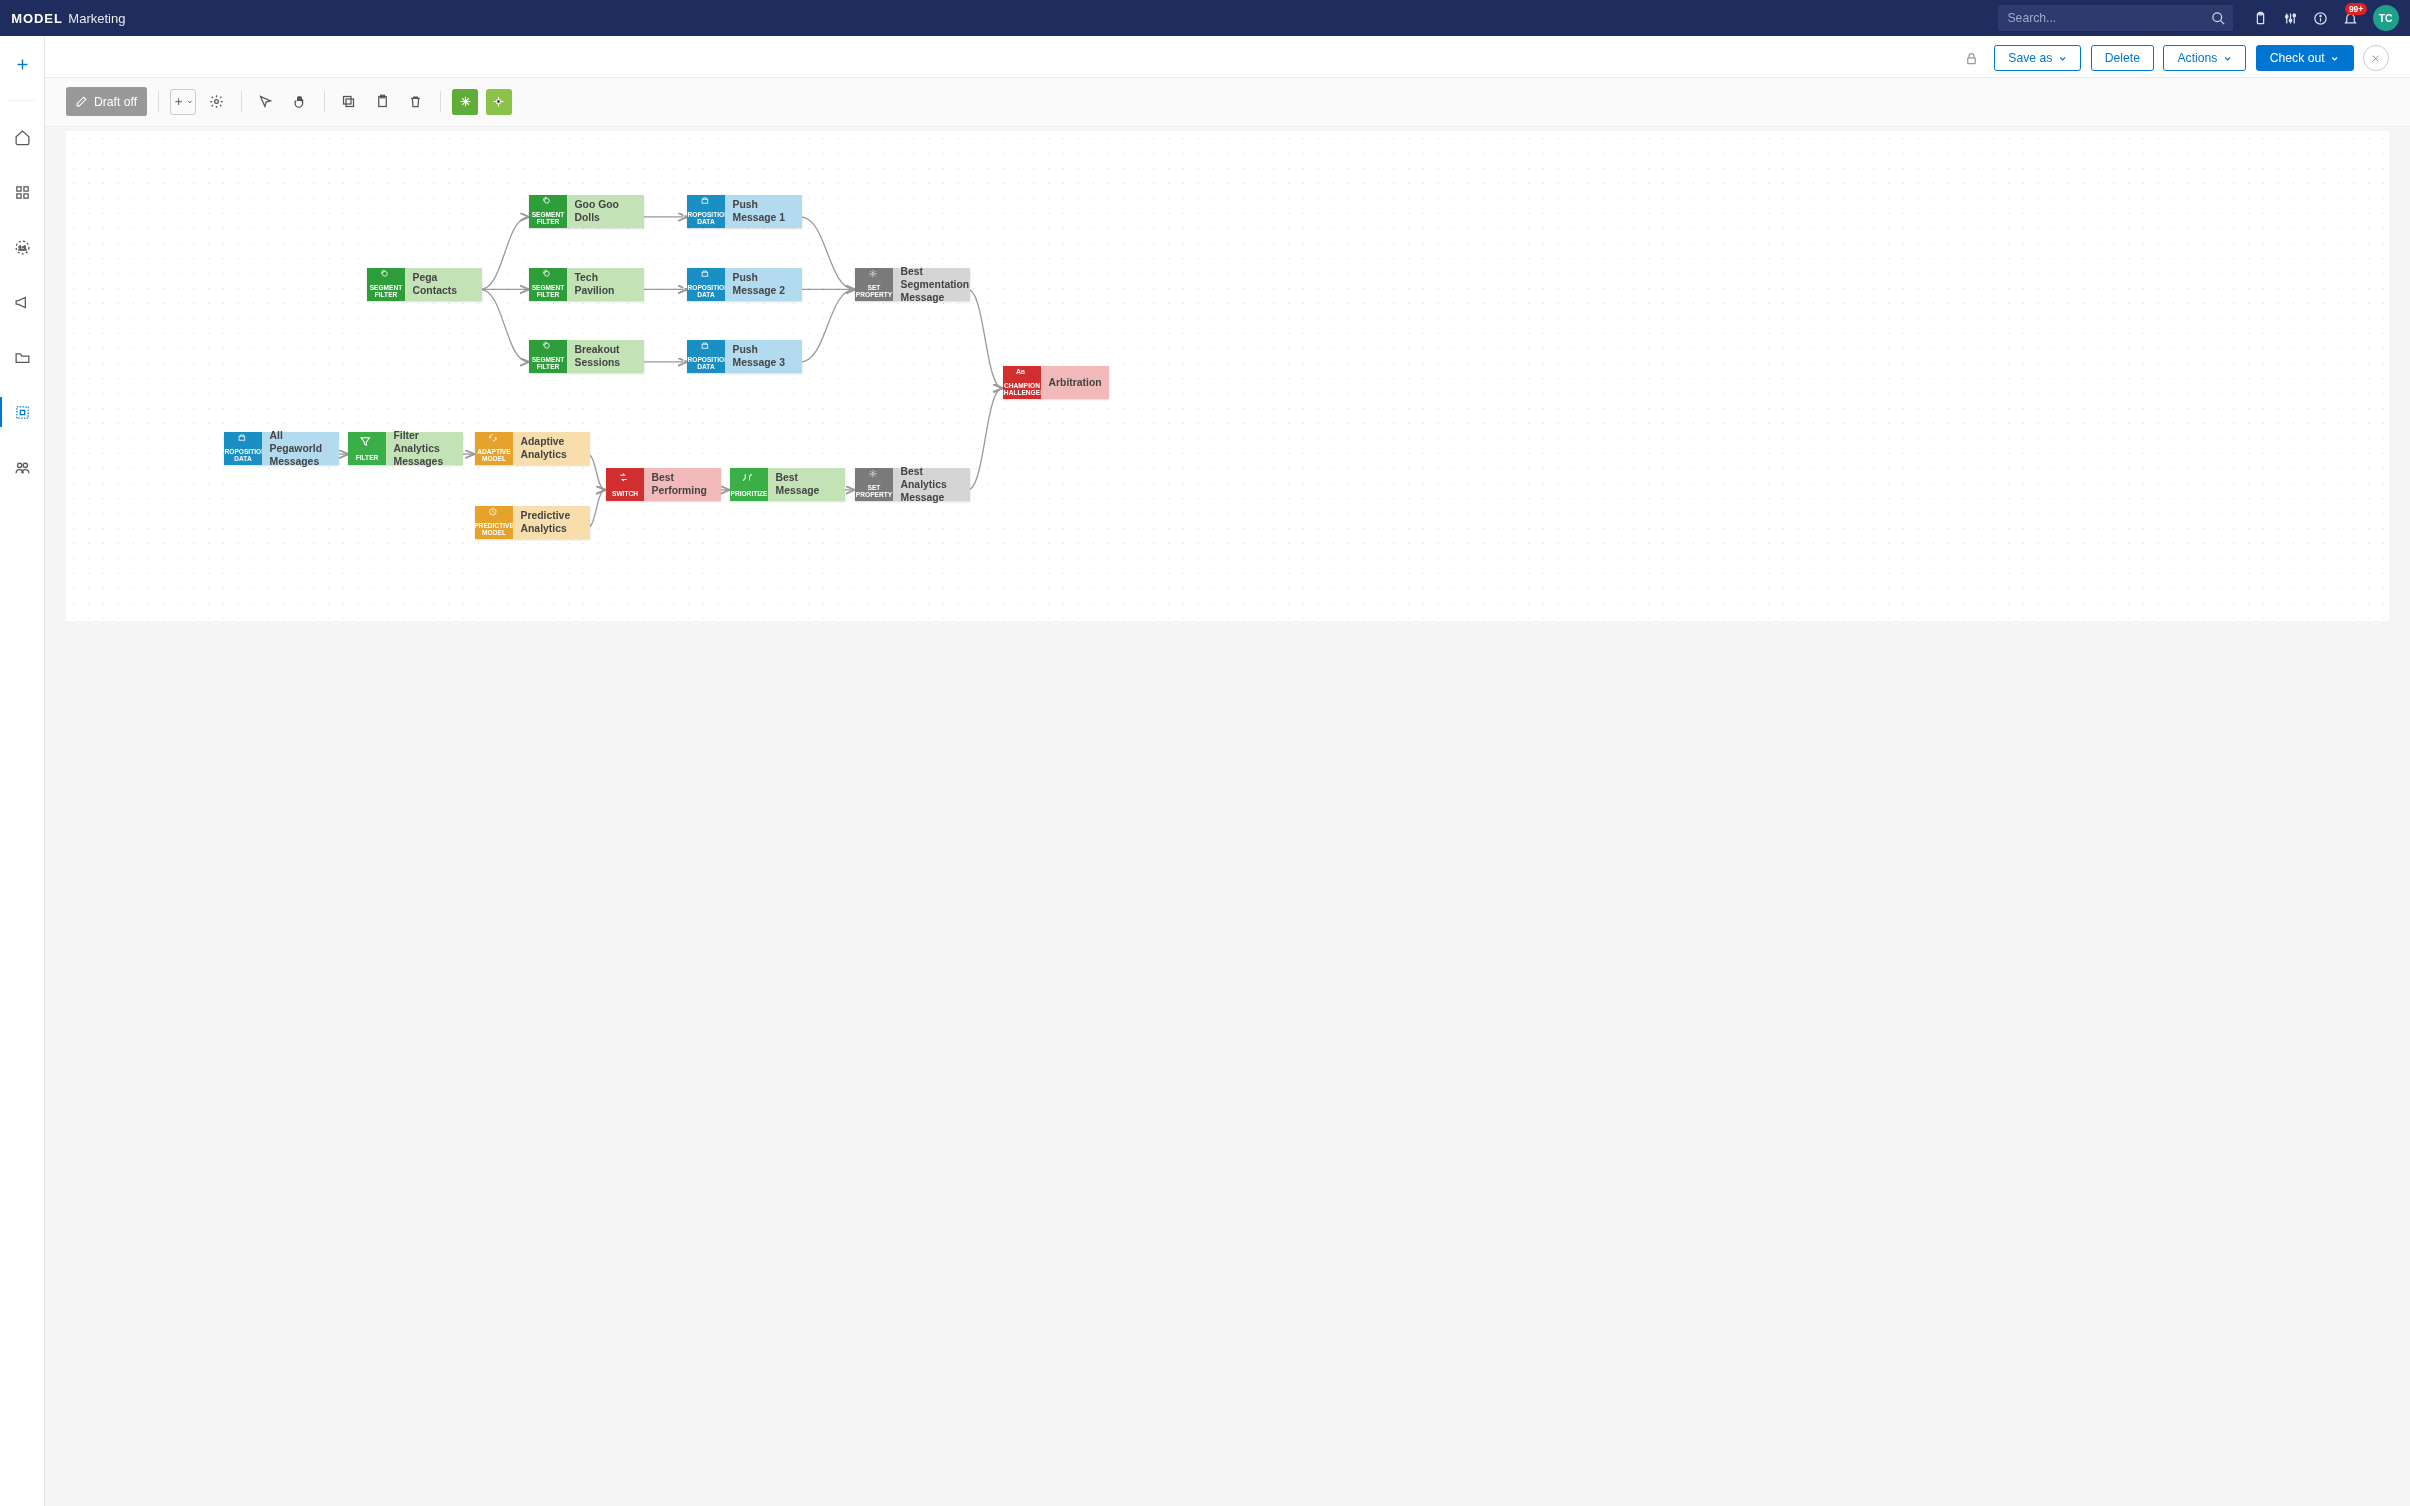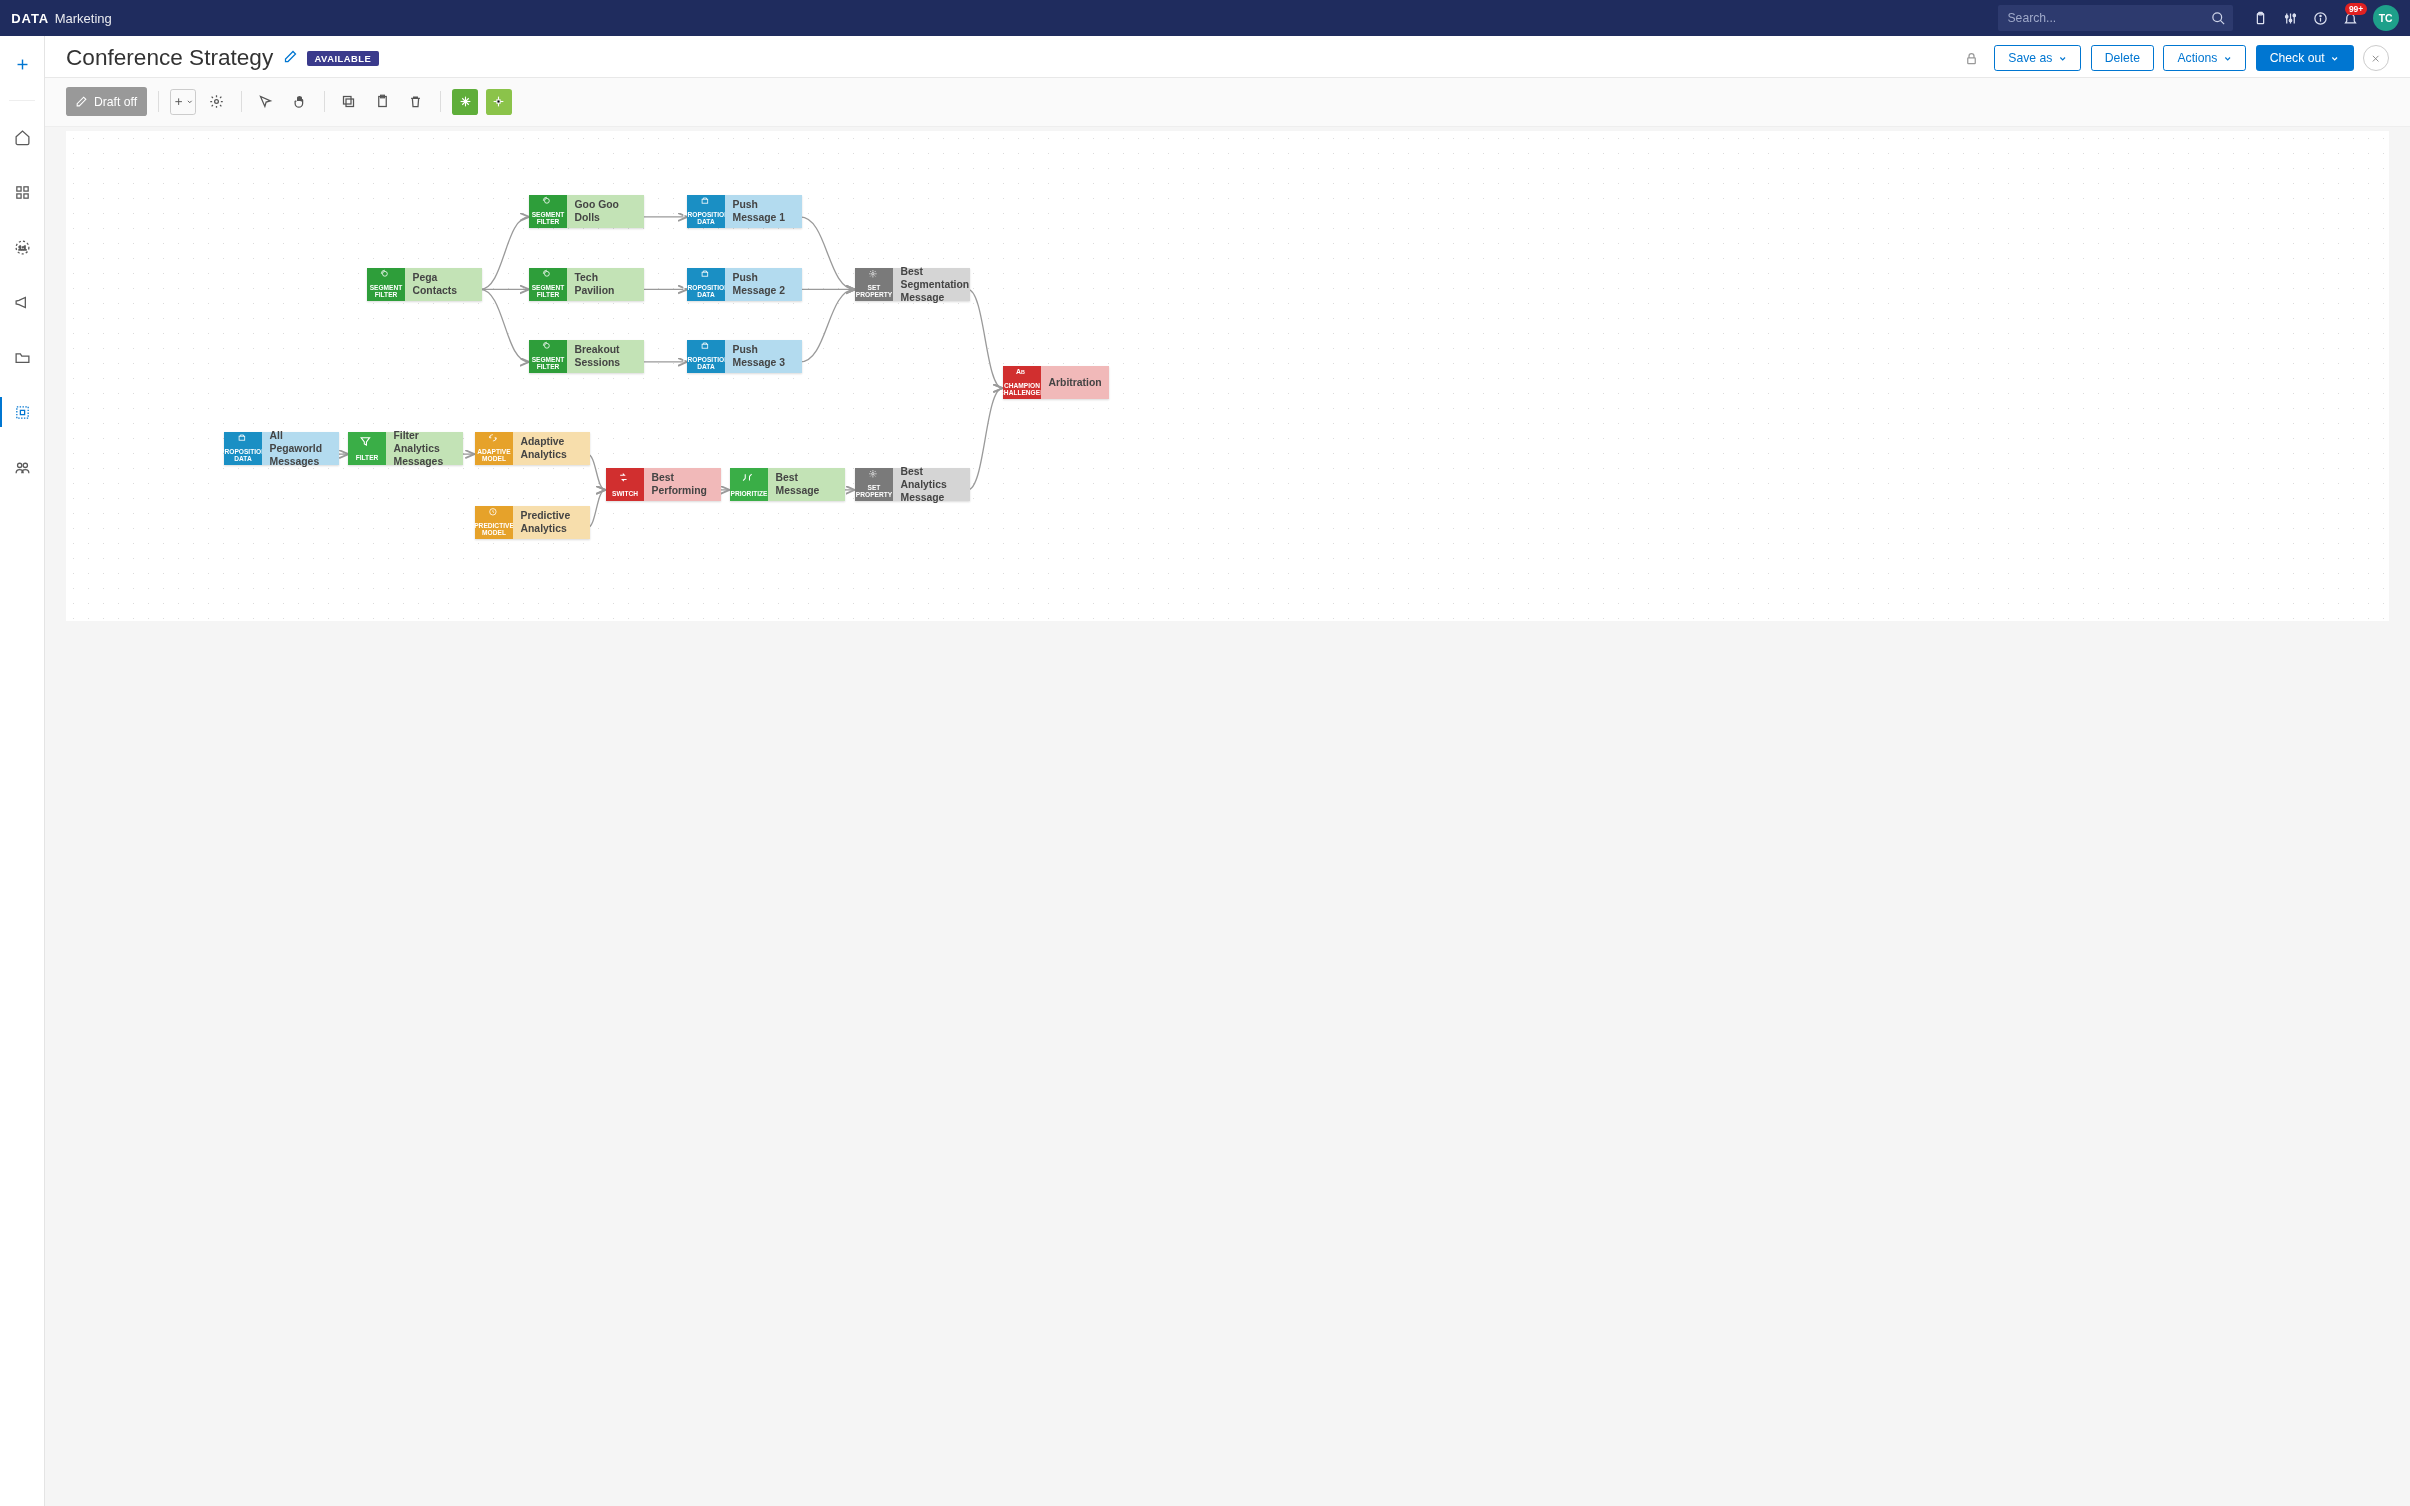--- a/index.html
+++ b/index.html
@@ -84,21 +84,21 @@
 svg.connectors { position:absolute; inset:0; width:100%; height:100%; pointer-events:none; }
 svg.connectors line, svg.connectors path { stroke:#9a9a9a; stroke-width:1.4; fill:none; marker-end:url(#arrow); }
 
 .icon-svg { width:15px; height:15px; }
 .icon-svg-lg { width:17px; height:17px; }
 </style>
 </head>
 <body>
 
 <div class="topnav">
-  <span class="brand">DATA</span>
+  <span class="brand">MODEL</span>
   <span class="brand-sub">Marketing</span>
   <div class="spacer"></div>
   <div class="search-wrap">
     <input class="search-input" placeholder="Search..." style="">
     <div class="search-btn">
       <svg class="icon-svg" viewBox="0 0 24 24" fill="none" stroke="currentColor" stroke-width="2">
           <circle cx="10" cy="10" r="7"></circle>
           <line x1="21" y1="21" x2="15" y2="15"></line>
         </svg>
     </div>
@@ -186,27 +186,20 @@
           <circle cx="16" cy="9" r="3"></circle>
           <path d="M3 20c0-3 2-5 5-5s5 2 5 5M11 20c0-3 2-5 5-5s5 2 5 5"></path>
         </svg>
       </div>
   </div>
 
   <div class="main">
 
     <div class="page-head">
       <div class="head-left">
-        <div class="title-row">
-          <span class="page-title">Conference Strategy</span>
-          <span class="edit-ico"><svg class="icon-svg" viewBox="0 0 24 24" fill="none" stroke="currentColor" stroke-width="2">
-                <path d="M4 20h4L20 8l-4-4L4 16z"></path>
-              </svg></span>
-          <span class="status-pill">AVAILABLE</span>
-        </div>
       </div>
       <div class="head-actions">
         <span class="iconbtn plain" style="color:#999">
             <svg class="icon-svg" viewBox="0 0 24 24" fill="none" stroke="currentColor" stroke-width="2">
               <rect x="6" y="11" width="12" height="9" rx="1"></rect>
               <path d="M8 11V8a4 4 0 118 0v3"></path>
             </svg>
           </span>
         <button class="btn">
             <span>Save as</span>

